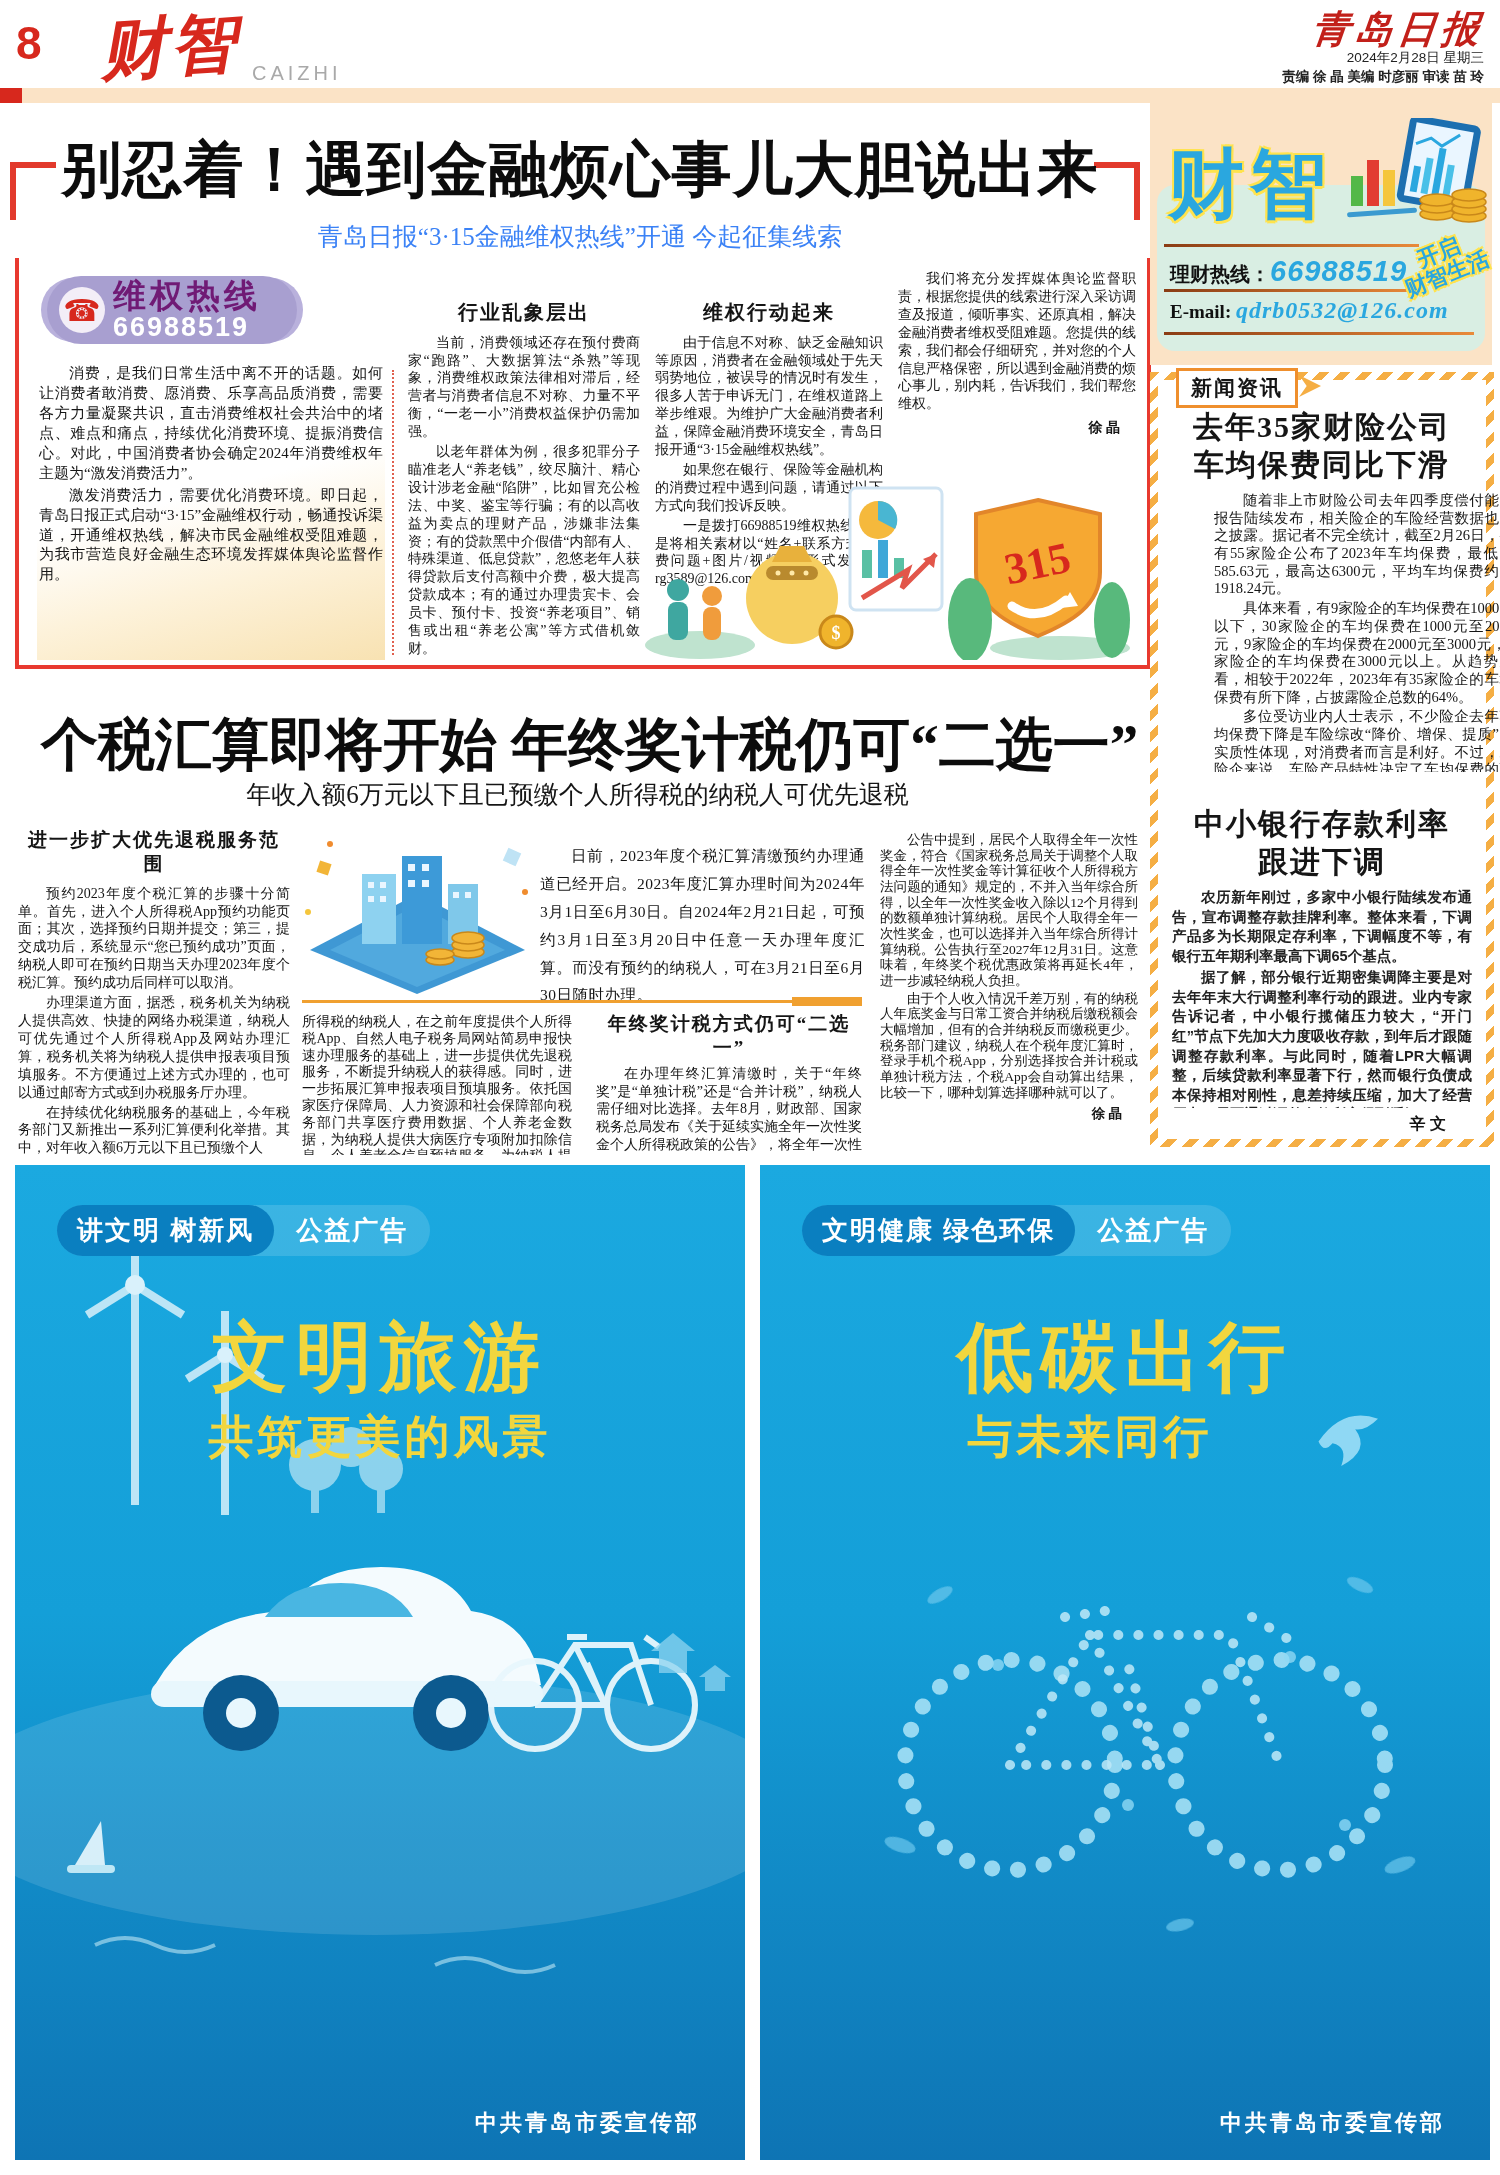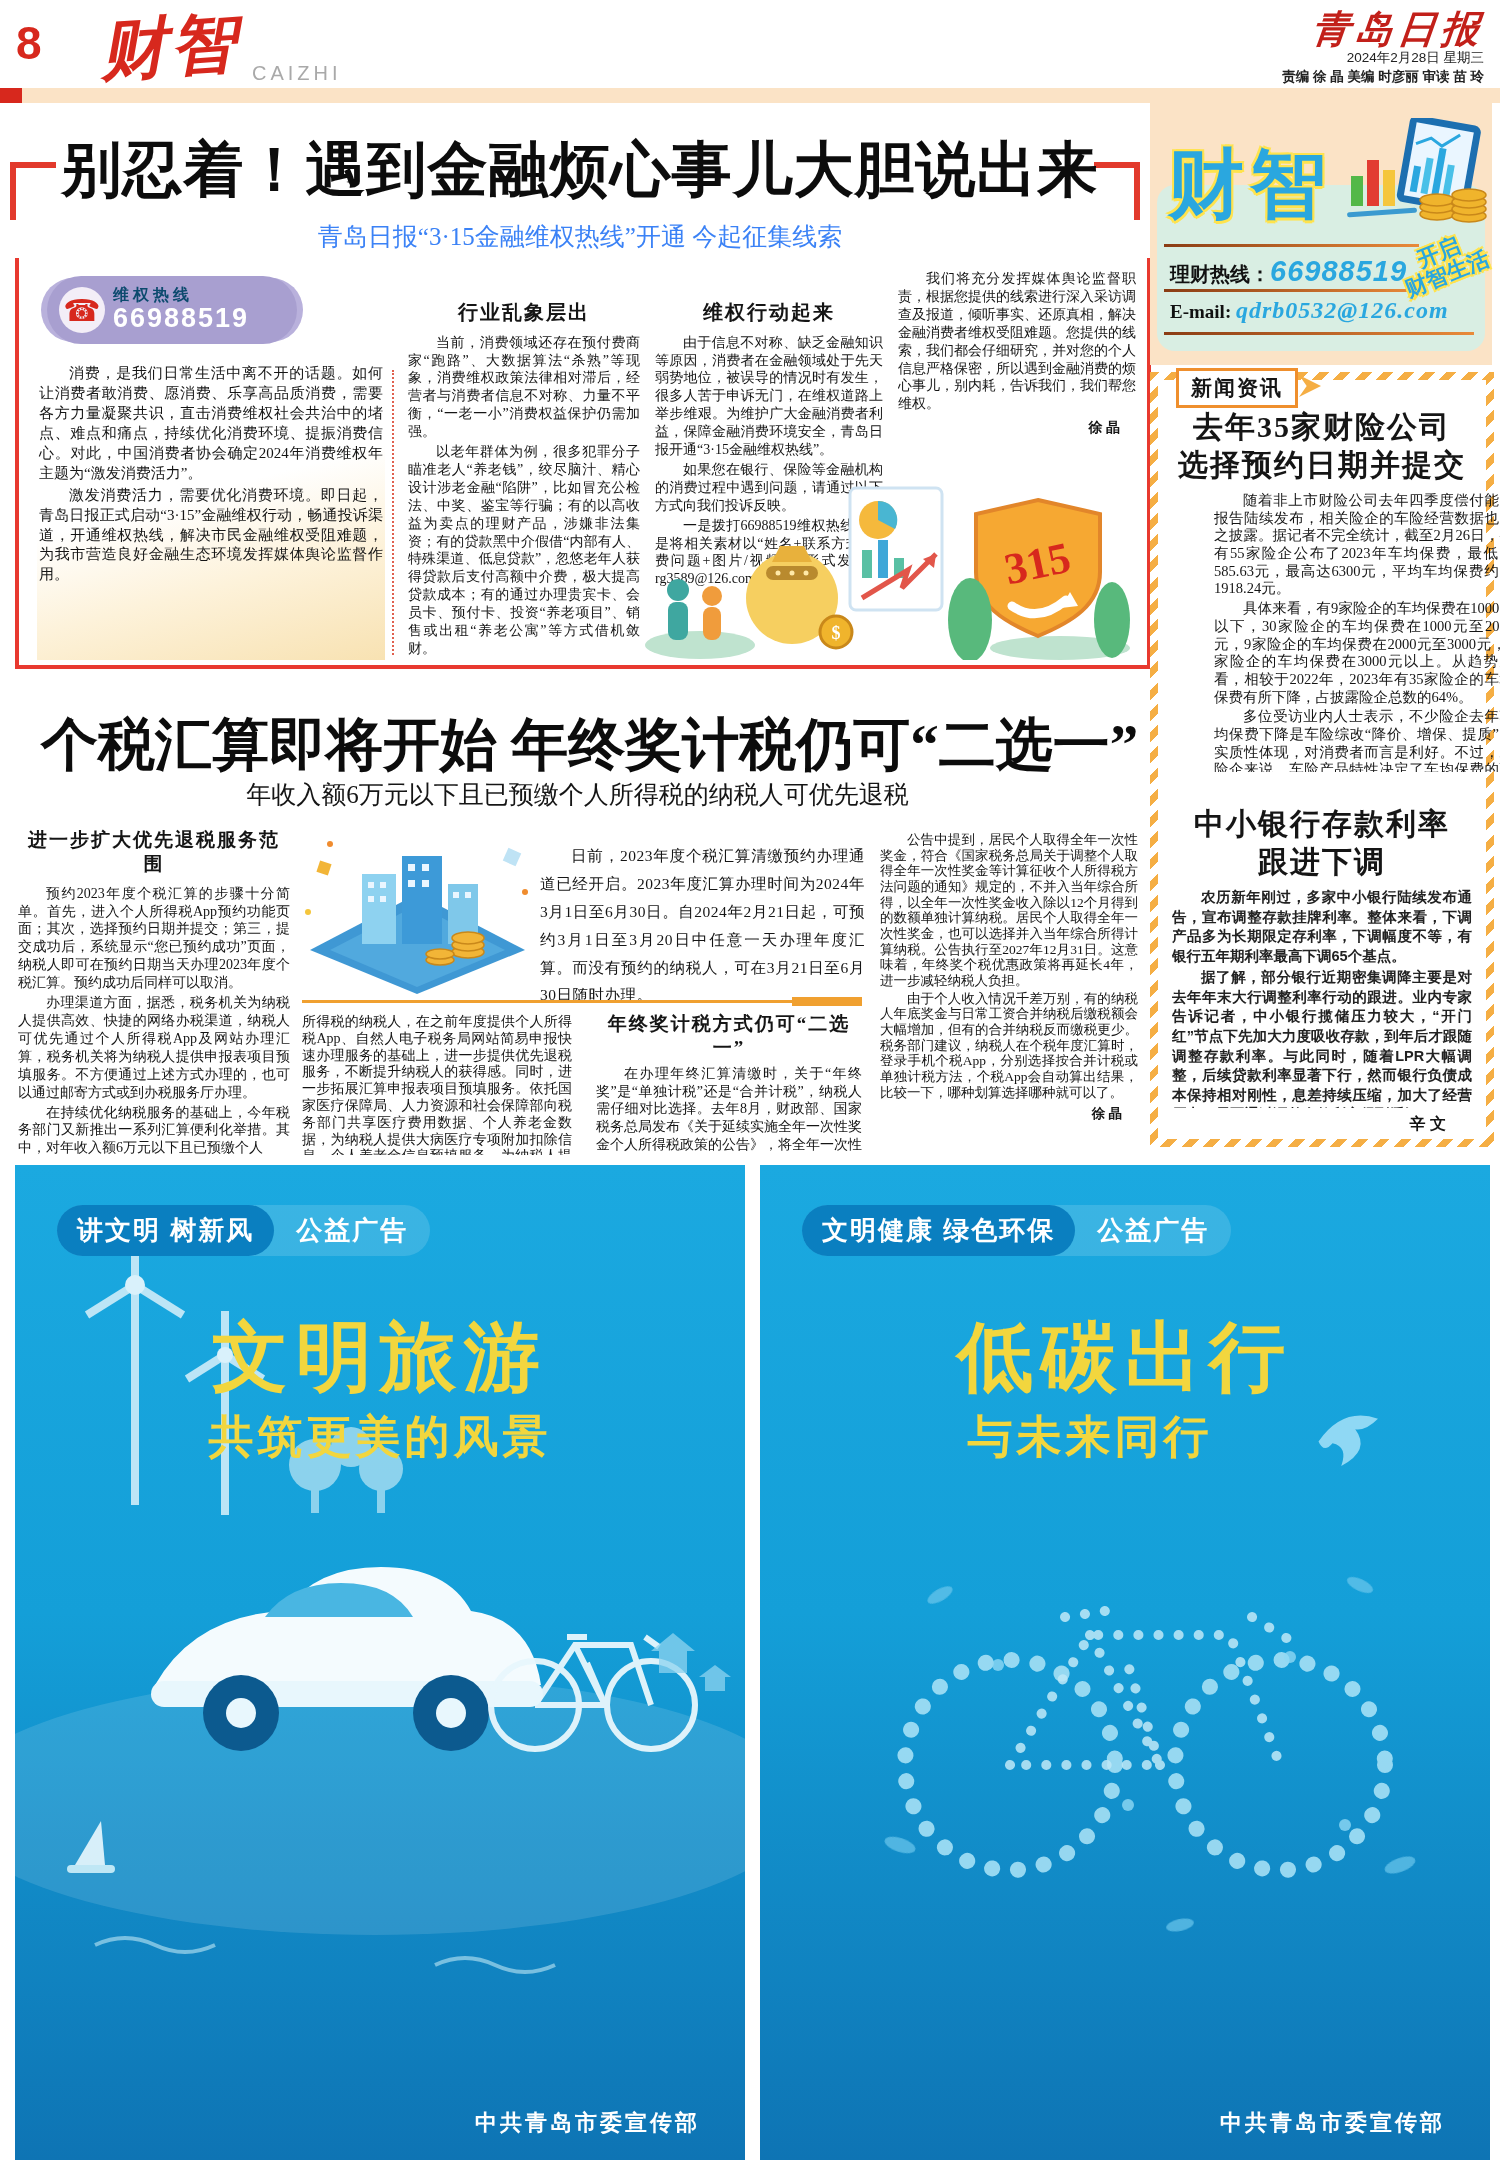--- a/index.html
+++ b/index.html
@@ -28,21 +28,21 @@
   .a1-sub{left:30px;top:220px;width:1100px;text-align:center;font-size:25px;color:#3b82f6;}
   .brk{width:40px;height:52px;}
   .brk-l{left:10px;top:162px;border-left:6px solid #e23a2c;border-top:6px solid #e23a2c;}
   .brk-r{left:1094px;top:162px;border-right:6px solid #e23a2c;border-top:6px solid #e23a2c;}
   .a1-box{left:15px;top:258px;width:1128px;height:407px;border:4px solid #e8392f;border-top:none;background:#fff;}
   .a1-col1{left:33px;top:276px;width:344px;height:380px;}
   .badge{position:absolute;left:10px;top:0;width:250px;height:68px;background:#a89fd0;border-radius:36px;
          box-shadow:-8px 0 0 -2px #b9b1dc, 8px 0 0 -2px #b9b1dc;display:flex;align-items:center;}
   .badge .phone{width:46px;height:46px;background:#f3eef7;border-radius:50%;margin:0 8px 0 12px;
          display:flex;align-items:center;justify-content:center;font-size:30px;color:#d7281d;}
-  .badge .bt1{font-size:16px;font-weight:bold;color:#0c4a6e;letter-spacing:4px;line-height:1.05;}
+  .badge .bt1{font-size:33px;font-weight:bold;color:#701a75;letter-spacing:4px;line-height:1.05;}
   .badge .bt2{font-size:27px;font-weight:bold;color:#fff;letter-spacing:2px;line-height:1.05;}
   .a1-c1text{position:absolute;left:0;top:84px;width:344px;height:292px;overflow:hidden;
              font-size:15px;line-height:1.33;text-align:justify;
              background:linear-gradient(165deg,rgba(255,255,255,0) 45%,#fdf2da 70%,#f8e2b2 100%);padding:4px 2px;}
   .dotsep{left:392px;top:370px;height:285px;border-left:2px dotted #e0604e;}
   .a1-col2{left:408px;top:300px;width:232px;height:355px;}
   .a1-col3{left:655px;top:300px;width:228px;height:300px;}
   .a1-col4{left:898px;top:270px;width:238px;height:220px;}
   .a1-illu{left:640px;top:470px;width:496px;height:190px;}
 
@@ -230,21 +230,21 @@
     <div>财智生活</div>
   </div>
 </div>
 
 <div class="abs sb">
   <div class="sb-in">
     <div class="sb-badge sans">新闻资讯</div>
 
     <div class="sb-h abs" style="top:28px;left:0;">
       <div>去年35家财险公司</div>
-      <div>选择预约日期并提交</div>
+      <div>车均保费同比下滑</div>
     </div>
     <div class="abs sb-p" style="left:14px;top:112px;width:300px;height:280px;overflow:hidden;">
       <p>随着非上市财险公司去年四季度偿付能力报告陆续发布，相关险企的车险经营数据也随之披露。据记者不完全统计，截至2月26日，共有55家险企公布了2023年车均保费，最低为585.63元，最高达6300元，平均车均保费约为1918.24元。</p>
       <p>具体来看，有9家险企的车均保费在1000元以下，30家险企的车均保费在1000元至2000元，9家险企的车均保费在2000元至3000元，7家险企的车均保费在3000元以上。从趋势来看，相较于2022年，2023年有35家险企的车均保费有所下降，占披露险企总数的64%。</p>
       <p>多位受访业内人士表示，不少险企去年车均保费下降是车险综改“降价、增保、提质”的实质性体现，对消费者而言是利好。不过，对险企来说，车险产品特性决定了车均保费的下滑，必然会加大中小险企的经营压力，未来，中小险企需要通过提升专业度、客户留存度来增加在车险市场的竞争力。</p>
     </div>
 
     <div class="sb-h abs" style="top:425px;left:0;">
       <div>中小银行存款利率</div>
       <div>跟进下调</div>

